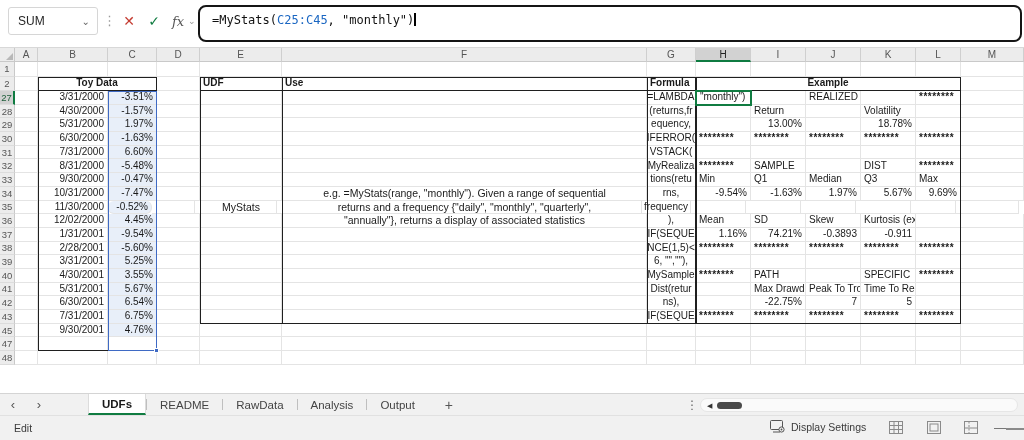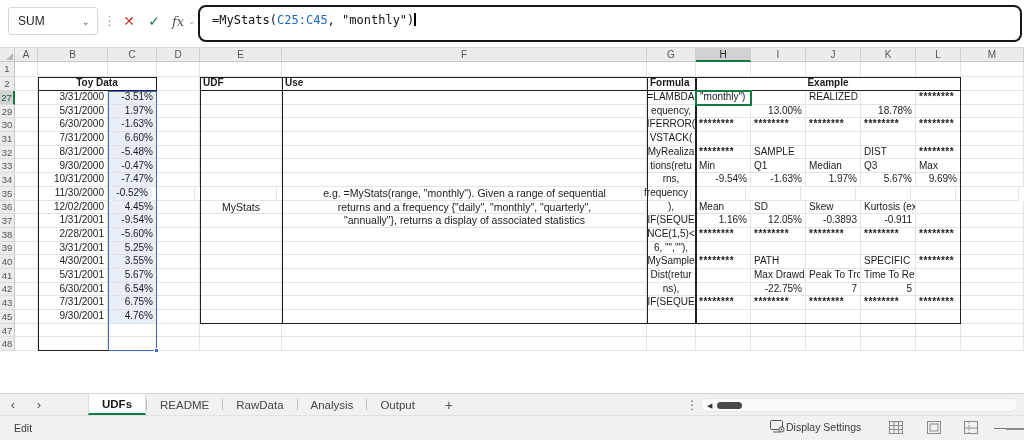--- a/index.html
+++ b/index.html
@@ -74,21 +74,21 @@
   #hscroll { position:absolute; left:700px; top:4px; width:318px; height:14px; background:#fafafa;
     border:1px solid #e6e6e6; border-radius:7px; }
   #hscroll-left { position:absolute; left:6px; top:3px; font-size:7px; color:#333; cursor:pointer; }
   #hscroll-thumb { position:absolute; left:16px; top:3px; width:25px; height:7px; background:#4a4a4a;
     border-radius:4px; cursor:grab; }
 
   
   #statusbar { position:absolute; left:0; top:415px; width:1024px; height:25px; background:#f1f1f1;
     border-top:1px solid #e1e1e1; font-size:10.5px; color:#3b3b3b; }
   #mode { position:absolute; left:14px; top:6px; }
-  #disp-set { position:absolute; left:770px; top:4px; display:flex; align-items:center; cursor:pointer; }
+  #disp-set { position:absolute; left:770px; top:4px; display:flex; align-items:center; gap:5px; cursor:pointer; }
   .viewico { position:absolute; top:5px; width:14px; height:13px; cursor:pointer; }
   #zoom-out { position:absolute; left:994px; top:5px; color:#666; font-size:12px; cursor:pointer; }
   #zoom-slider { position:absolute; left:1006px; top:12px; width:18px; height:2px; background:#8a8a8a; cursor:pointer; }
 </style>
 </head>
 <body>
 
 <div id="app">
 
   <div id="formula-strip">
@@ -158,20 +158,36 @@
         <div class="cell" style="width: 365px; height: 13.7px;"></div>
         <div class="cell frag" style="width: 49px; height: 13.7px;">=LAMBDA</div>
         <div class="cell edit" style="width: 55px; height: 13.7px;">"monthly")</div>
         <div class="cell" style="width: 55px; height: 13.7px;"></div>
         <div class="cell lbl" style="width: 55px; height: 13.7px;">REALIZED</div>
         <div class="cell" style="width: 55px; height: 13.7px;"></div>
         <div class="cell ast" style="width: 45px; height: 13.7px;">********</div>
         <div class="cell" style="width: 63px; height: 13.7px;"></div>
       </div>
       <div class="grow" style="height: 13.7px;">
+        <div class="rh" style="height: 13.7px;">28</div>
+        <div class="cell" style="width: 23px; height: 13.7px;"></div>
+        <div class="cell num" style="width: 70px; height: 13.7px;">4/30/2000</div>
+        <div class="cell num sel" style="width: 49px; height: 13.7px;">-1.57%</div>
+        <div class="cell" style="width: 43px; height: 13.7px;"></div>
+        <div class="cell" style="width: 82px; height: 13.7px;"></div>
+        <div class="cell" style="width: 365px; height: 13.7px;"></div>
+        <div class="cell frag" style="width: 49px; height: 13.7px;">(returns,fr</div>
+        <div class="cell" style="width: 55px; height: 13.7px;"></div>
+        <div class="cell lbl" style="width: 55px; height: 13.7px;">Return</div>
+        <div class="cell" style="width: 55px; height: 13.7px;"></div>
+        <div class="cell lbl" style="width: 55px; height: 13.7px;">Volatility</div>
+        <div class="cell" style="width: 45px; height: 13.7px;"></div>
+        <div class="cell" style="width: 63px; height: 13.7px;"></div>
+      </div>
+      <div class="grow" style="height: 13.7px;">
         <div class="rh" style="height: 13.7px;">29</div>
         <div class="cell" style="width: 23px; height: 13.7px;"></div>
         <div class="cell num" style="width: 70px; height: 13.7px;">5/31/2000</div>
         <div class="cell num sel" style="width: 49px; height: 13.7px;">1.97%</div>
         <div class="cell" style="width: 43px; height: 13.7px;"></div>
         <div class="cell" style="width: 82px; height: 13.7px;"></div>
         <div class="cell" style="width: 365px; height: 13.7px;"></div>
         <div class="cell frag" style="width: 49px; height: 13.7px;">equency,</div>
         <div class="cell" style="width: 55px; height: 13.7px;"></div>
         <div class="cell num" style="width: 55px; height: 13.7px; text-align: center;">13.00%</div>
@@ -295,21 +311,21 @@
       <div class="grow" style="height: 13.7px;">
         <div class="rh" style="height: 13.7px;">37</div>
         <div class="cell" style="width: 23px; height: 13.7px;"></div>
         <div class="cell num" style="width: 70px; height: 13.7px;">1/31/2001</div>
         <div class="cell num sel" style="width: 49px; height: 13.7px;">-9.54%</div>
         <div class="cell" style="width: 43px; height: 13.7px;"></div>
         <div class="cell" style="width: 82px; height: 13.7px;"></div>
         <div class="cell" style="width: 365px; height: 13.7px;"></div>
         <div class="cell frag" style="width: 49px; height: 13.7px;">IF(SEQUE</div>
         <div class="cell num" style="width: 55px; height: 13.7px;">1.16%</div>
-        <div class="cell num" style="width: 55px; height: 13.7px;">12.05%</div>
+        <div class="cell num" style="width: 55px; height: 13.7px;">74.21%</div>
         <div class="cell num" style="width: 55px; height: 13.7px;">-0.3893</div>
         <div class="cell num" style="width: 55px; height: 13.7px;">-0.911</div>
         <div class="cell" style="width: 45px; height: 13.7px;"></div>
         <div class="cell" style="width: 63px; height: 13.7px;"></div>
       </div>
       <div class="grow" style="height: 13.7px;">
         <div class="rh" style="height: 13.7px;">38</div>
         <div class="cell" style="width: 23px; height: 13.7px;"></div>
         <div class="cell num" style="width: 70px; height: 13.7px;">2/28/2001</div>
         <div class="cell num sel" style="width: 49px; height: 13.7px;">-5.60%</div>

